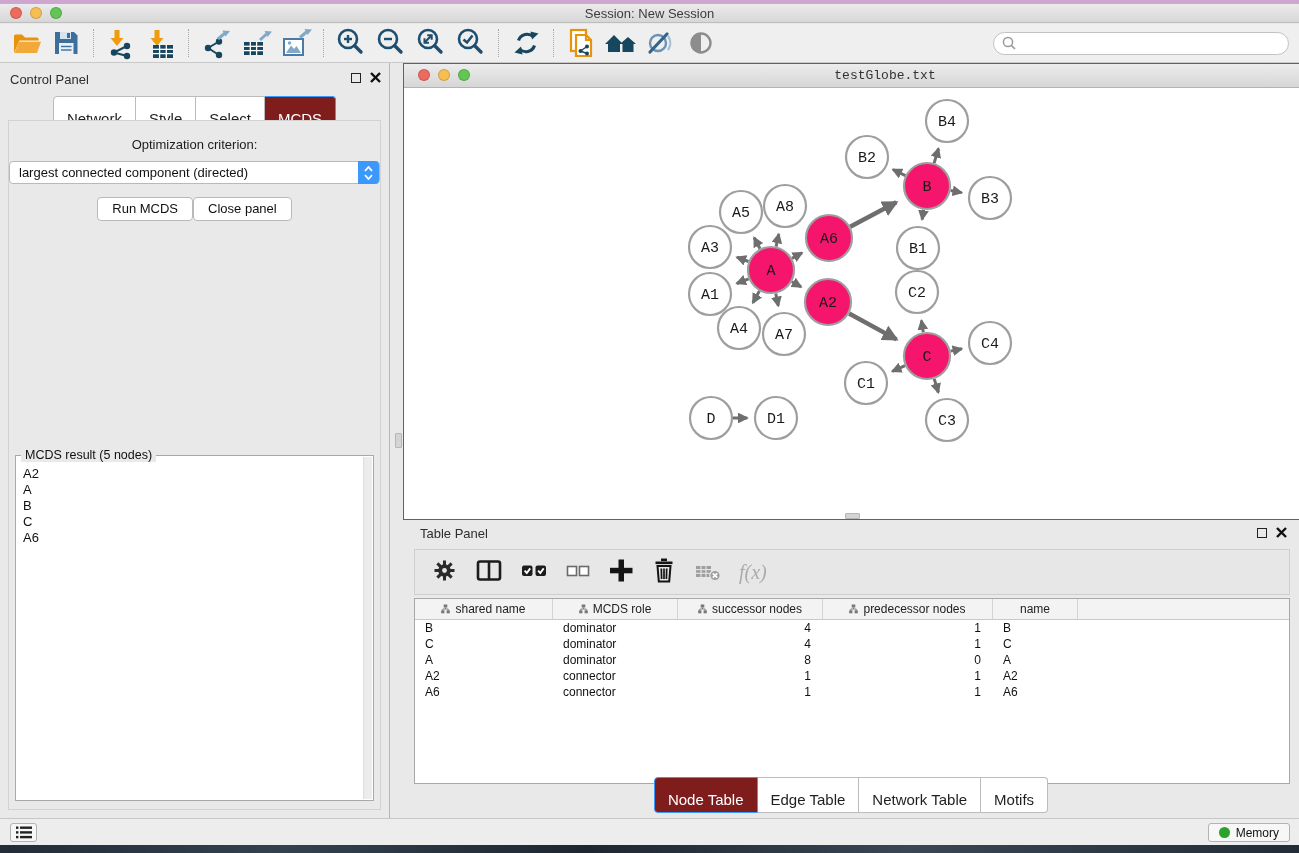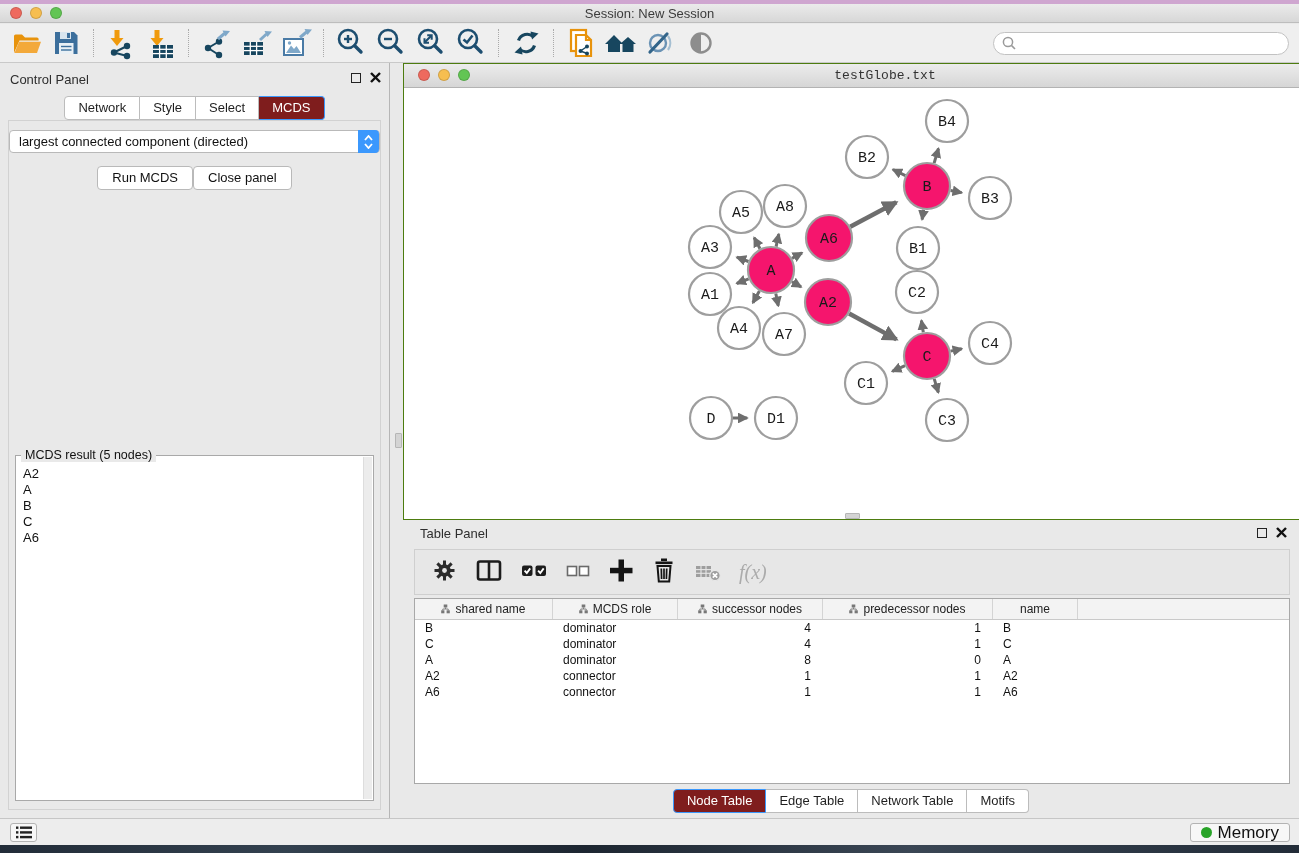--- a/index.html
+++ b/index.html
@@ -27,22 +27,22 @@
 
   
   #control-panel { position:absolute; left:0; top:63px; width:390px; height:755px;
     background:#e9e9e9; border-right:1px solid #b6b6b6; }
   #cp-header { position:relative; height:31px; }
   #cp-header .ptitle { position:absolute; left:10px; top:9px; font-size:13px; color:#2e2e2e; }
   .panel-icons { position:absolute; right:8px; top:9px; display:flex; gap:9px; align-items:center; }
   .float-box { width:10px; height:10px; border:1.5px solid #222; background:transparent; }
   #cp-tabs { position:absolute; left:0; top:33px; width:100%; display:flex; justify-content:center; }
   .seg { display:inline-flex; }
-  .seg .seg-btn { background:#fff; border:1px solid #bcbcbc; border-left-width:0; padding:3px 13px 4px;
-    font-size:13px; color:#1f1f1f; font-family:inherit; white-space:nowrap;text-align:right; }
+  .seg .seg-btn { background:#fff; border:1px solid #bcbcbc; border-left-width:0; padding:13px 13px 4px;
+    font-size:15px; color:#1f1f1f; font-family:inherit; white-space:nowrap;text-align:right; }
   .seg .seg-btn:first-child { border-left-width:1px; border-radius:4px 0 0 4px; }
   .seg .seg-btn:last-child { border-radius:0 4px 4px 0; }
   .seg .seg-btn.active { background:#7f1d1d; border-color:#3b98fd; color:#fff; }
   #cp-content { position:absolute; left:8px; right:8px; top:57px; bottom:8px;
     border:1px solid #d2d2d2; background:#e9e9e9; }
   #opt-label { margin-top:16px; text-align:center; font-size:13px; color:#1d1d1d; }
   #criterion { position:relative; margin:9px auto 0; width:371px; height:23px; background:#fff;
     border:1px solid #b9b9b9; border-radius:4px; font-size:13px; color:#111;
     display:flex; align-items:center; padding-left:9px; }
   #criterion .spin { position:absolute; right:0; top:-1px; width:21px; height:23px; background:#3b98fd;
@@ -93,21 +93,21 @@
   #tp-tabs { position:absolute; left:0; bottom:5px; width:100%; display:flex; justify-content:center; }
 
   
   #status-bar { position:absolute; left:0; top:818px; width:100%; height:27px; background:#ededed;
     border-top:1px solid #c6c6c6; }
   #status-left-btn { position:absolute; left:10px; top:4px; width:27px; height:19px; background:#f7f7f7;
     border:1px solid #b3b3b3; border-radius:3px; display:flex; align-items:center; justify-content:center; }
   #memory-btn { position:absolute; right:9px; top:4px; height:19px; background:#f7f7f7;
     border:1px solid #b3b3b3; border-radius:3px; display:flex; align-items:center; gap:6px; padding:0 10px; }
   #memory-dot { width:11px; height:11px; border-radius:50%; background:#28a428; }
-  #memory-btn span { font-size:17px; color:#111; }
+  #memory-btn span { font-size:12px; color:#111; }
   #desktop-bottom { position:absolute; left:0; top:845px; width:100%; height:8px;
     background:linear-gradient(90deg,#222c38,#33414f 22%,#1d2631 45%,#3a4654 70%,#222c38); }
 </style>
 </head>
 <body>
 <div id="app">
 
   <div id="desktop-top"></div>
   <div id="titlebar">
     <div class="lights">
@@ -285,20 +285,21 @@
     </div>
     <div id="cp-tabs">
         <span class="seg" id="cp-tab-seg">
           <button class="seg-btn">Network</button>
           <button class="seg-btn">Style</button>
           <button class="seg-btn">Select</button>
           <button class="seg-btn active">MCDS</button>
         </span>
       </div>
     <div id="cp-content">
+      <div id="opt-label">Optimization criterion:</div>
       <div id="criterion">
         <span>largest connected component (directed)</span>
         <span class="spin">
           <svg width="9" height="6" viewBox="0 0 9 6">
               <polyline points="1,5 4.5,1 8,5" fill="none" stroke="#fff" stroke-width="1.8"></polyline>
             </svg>
           <svg width="9" height="6" viewBox="0 0 9 6">
               <polyline points="1,1 4.5,5 8,1" fill="none" stroke="#fff" stroke-width="1.8"></polyline>
             </svg>
         </span>

